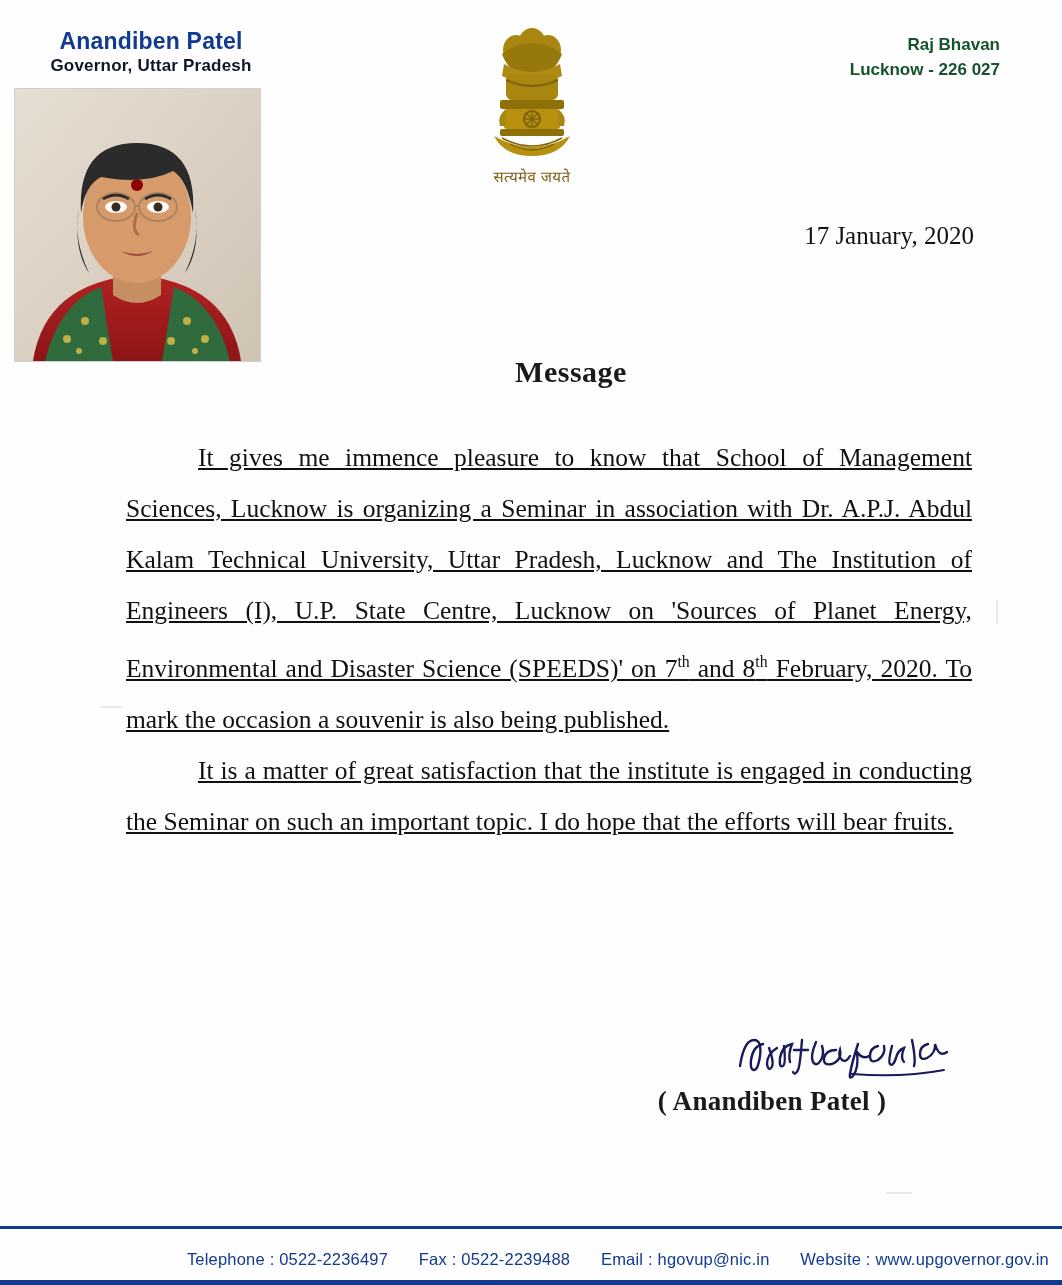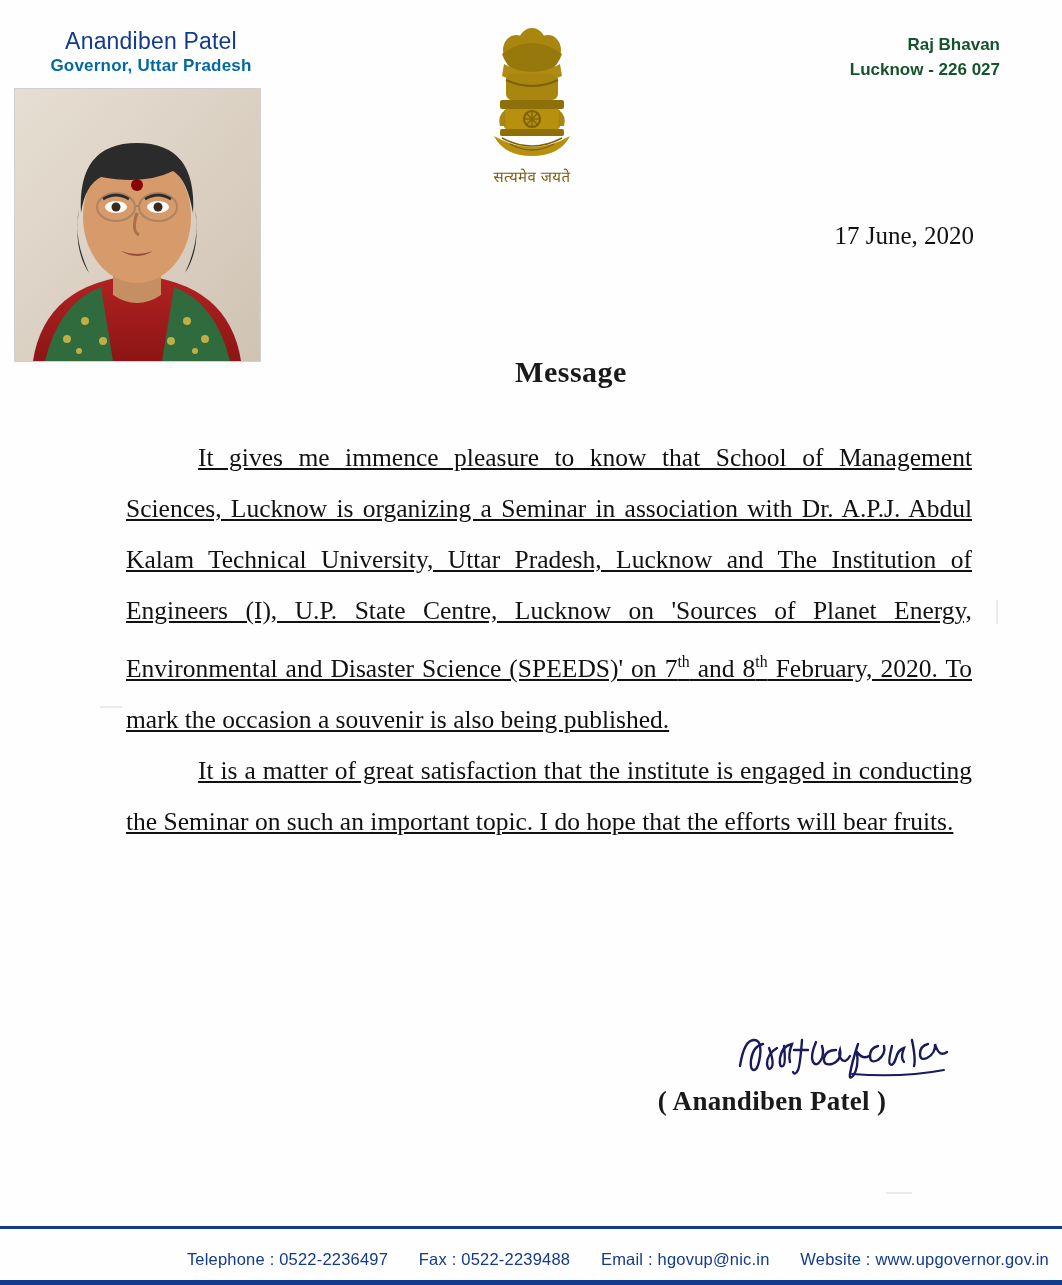--- a/index.html
+++ b/index.html
@@ -30,35 +30,35 @@
     right: 0;
     height: 100px;
   }
   .gov-name {
     position: absolute;
     left: 26px;
     top: 28px;
     width: 250px;
     text-align: center;
     font-family: "Liberation Sans", sans-serif;
-    font-weight: normal;
+    font-weight: bold;
     color: #123a8f;
     font-size: 23px;
     letter-spacing: 0.2px;
     line-height: 1.15;
   }
   .gov-title {
     position: absolute;
     left: 20px;
     top: 56px;
     width: 262px;
     text-align: center;
     font-family: "Liberation Sans", sans-serif;
     font-weight: bold;
-    color: #0369a1;
+    color: #0f172a;
     font-size: 17px;
     letter-spacing: 0.2px;
   }
 
   .address {
     position: absolute;
     right: 62px;
     top: 33px;
     text-align: right;
     font-family: "Liberation Sans", sans-serif;
@@ -303,21 +303,21 @@
       <path d="M106 162 q16 10 32 0 q-16 6 -32 0z" fill="#9c4b43"></path>
 
       <g stroke="#7a6a5a" stroke-width="2" fill="none" opacity=".45">
         <ellipse cx="101" cy="118" rx="19" ry="14"></ellipse>
         <ellipse cx="143" cy="118" rx="19" ry="14"></ellipse>
         <line x1="120" y1="117" x2="124" y2="117"></line>
       </g>
     </svg>
   </div>
 
-  <div class="date">17 June, 2020</div>
+  <div class="date">17 January, 2020</div>
 
   <div class="msg-heading">
     <span>Message</span>
   </div>
 
   <div class="body-text">
     <p class="p1"><span>It gives me immence pleasure to know that School of Management Sciences, Lucknow is organizing a Seminar in association with Dr. A.P.J. Abdul Kalam Technical University, Uttar Pradesh, Lucknow and The Institution of Engineers (I), U.P. State Centre, Lucknow on 'Sources of Planet Energy, Environmental and Disaster Science (SPEEDS)' on 7</span><sup>th</sup><span> and 8</span><sup>th</sup><span> February, 2020. To mark the occasion a souvenir is also being published.</span></p>
     <p>It is a matter of great satisfaction that the institute is engaged in conducting the Seminar on such an important topic. I do hope that the efforts will bear fruits.</p>
   </div>
 

